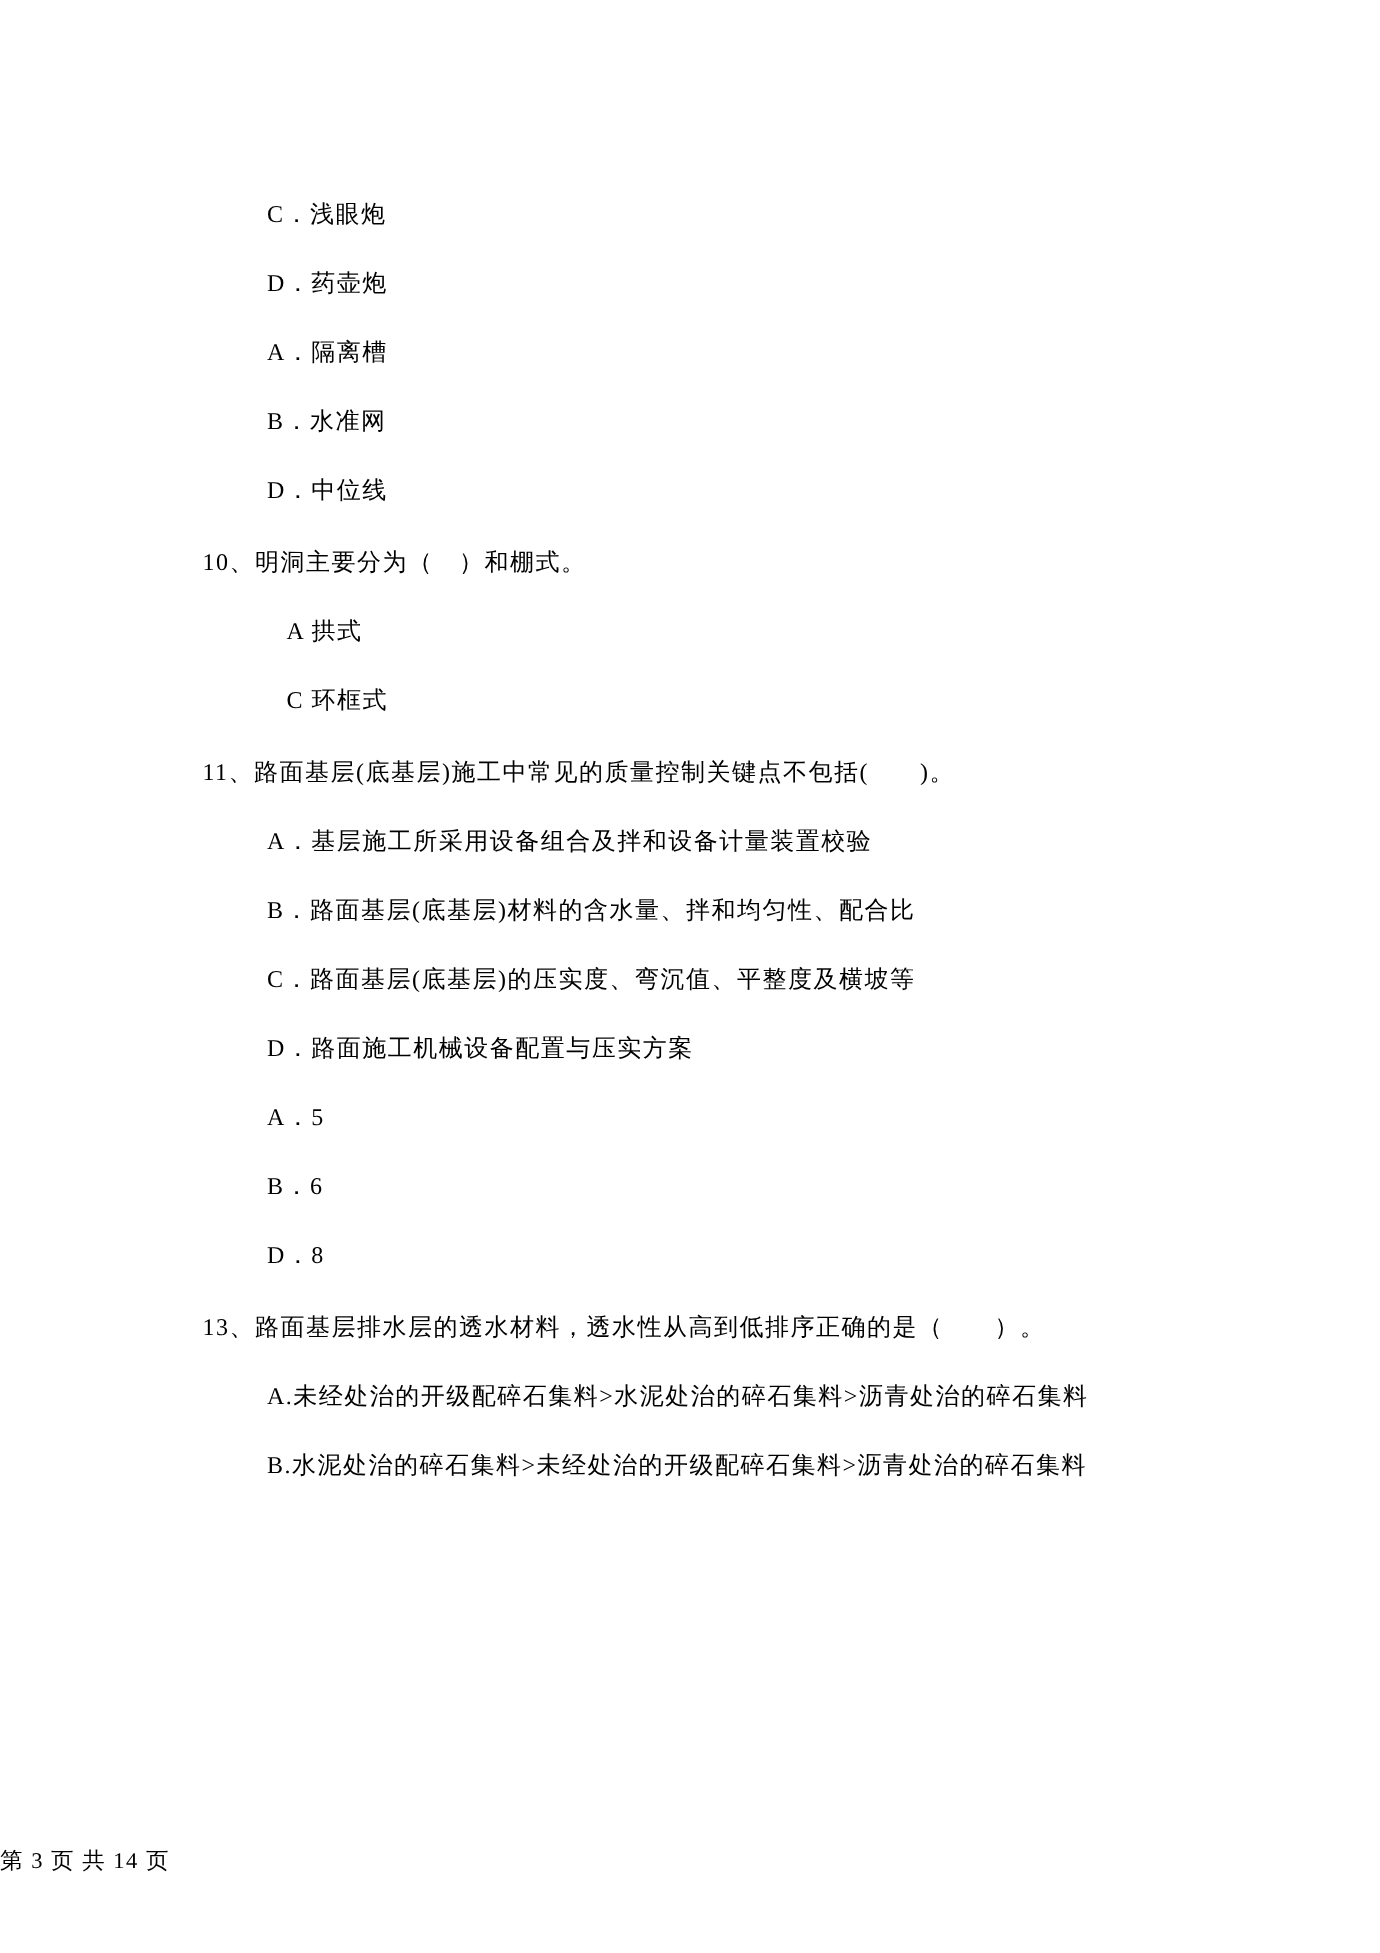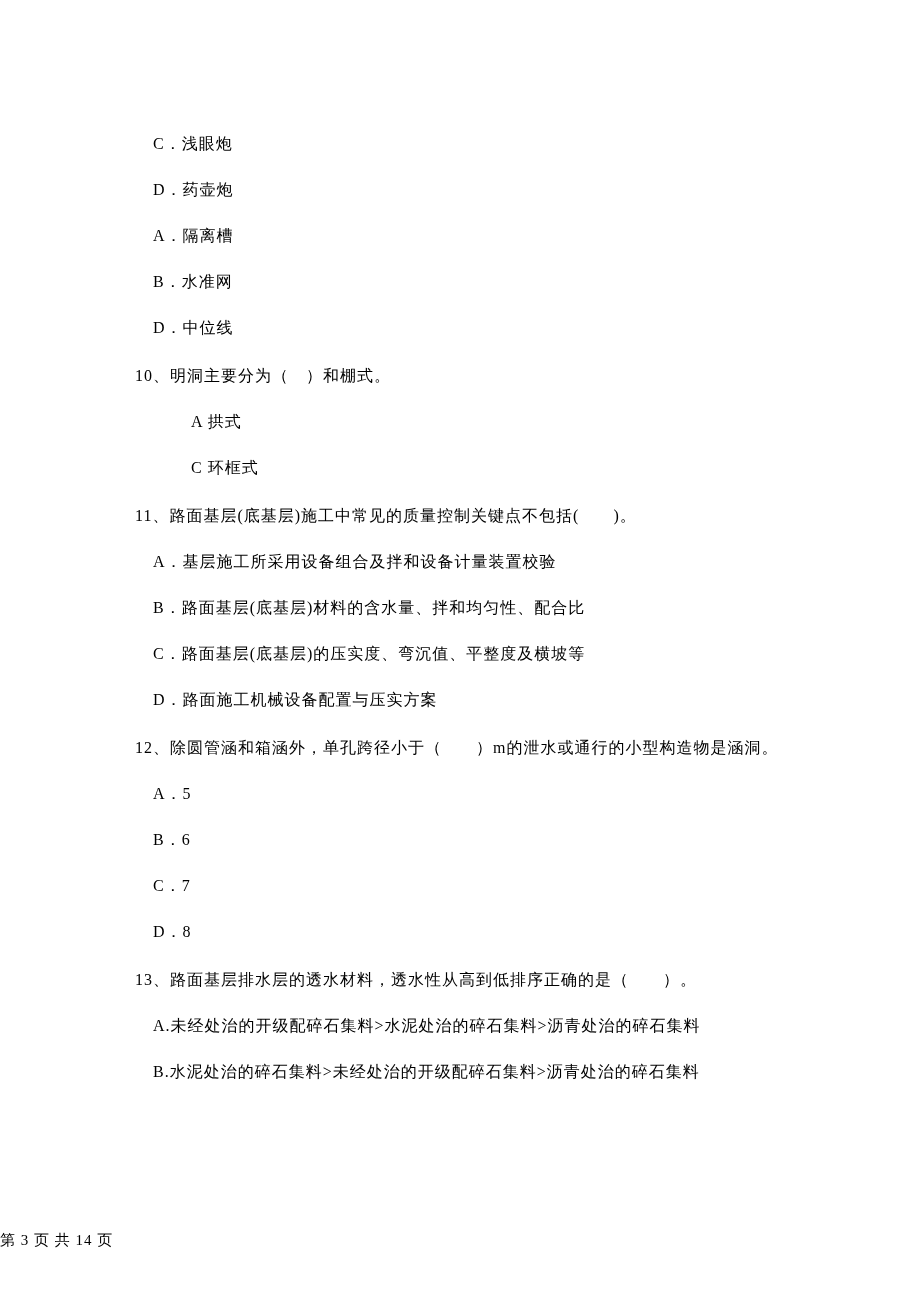--- a/index.html
+++ b/index.html
@@ -11,21 +11,21 @@
     height: 1302px;
     position: relative;
     color: #000000;
   }
   .page {
     padding: 110px 135px 0 135px;
     font-size: 16px;
     line-height: 1.5;
   }
   .option {
-    margin-left: 18px;
+    margin-left: 43px;
     margin-top: 22px;
     margin-bottom: 22px;
     letter-spacing: 1px;
   }
   .option2 {
     margin-left: 56px;
     margin-top: 22px;
     margin-bottom: 22px;
     letter-spacing: 1px;
   }
@@ -58,24 +58,22 @@
   <div class="question">10、明洞主要分为（　）和棚式。</div>
   <div class="option2">A 拱式</div>
   <div class="option2">C 环框式</div>
 
   <div class="question">11、路面基层(底基层)施工中常见的质量控制关键点不包括(　　)。</div>
   <div class="option">A．基层施工所采用设备组合及拌和设备计量装置校验</div>
   <div class="option">B．路面基层(底基层)材料的含水量、拌和均匀性、配合比</div>
   <div class="option">C．路面基层(底基层)的压实度、弯沉值、平整度及横坡等</div>
   <div class="option">D．路面施工机械设备配置与压实方案</div>
 
-  <div class="question">12、除圆管涵和箱涵外，单孔跨径小于（　　）m的泄水或通行的小型构造物是涵洞。</div>
   <div class="option">A．5</div>
   <div class="option">B．6</div>
-  <div class="option">C．7</div>
   <div class="option">D．8</div>
 
   <div class="question">13、路面基层排水层的透水材料，透水性从高到低排序正确的是（　　）。</div>
   <div class="option">A.未经处治的开级配碎石集料&gt;水泥处治的碎石集料&gt;沥青处治的碎石集料</div>
   <div class="option">B.水泥处治的碎石集料&gt;未经处治的开级配碎石集料&gt;沥青处治的碎石集料</div>
 
 </div>
 
 <div class="footer">第 3 页 共 14 页</div>
 

